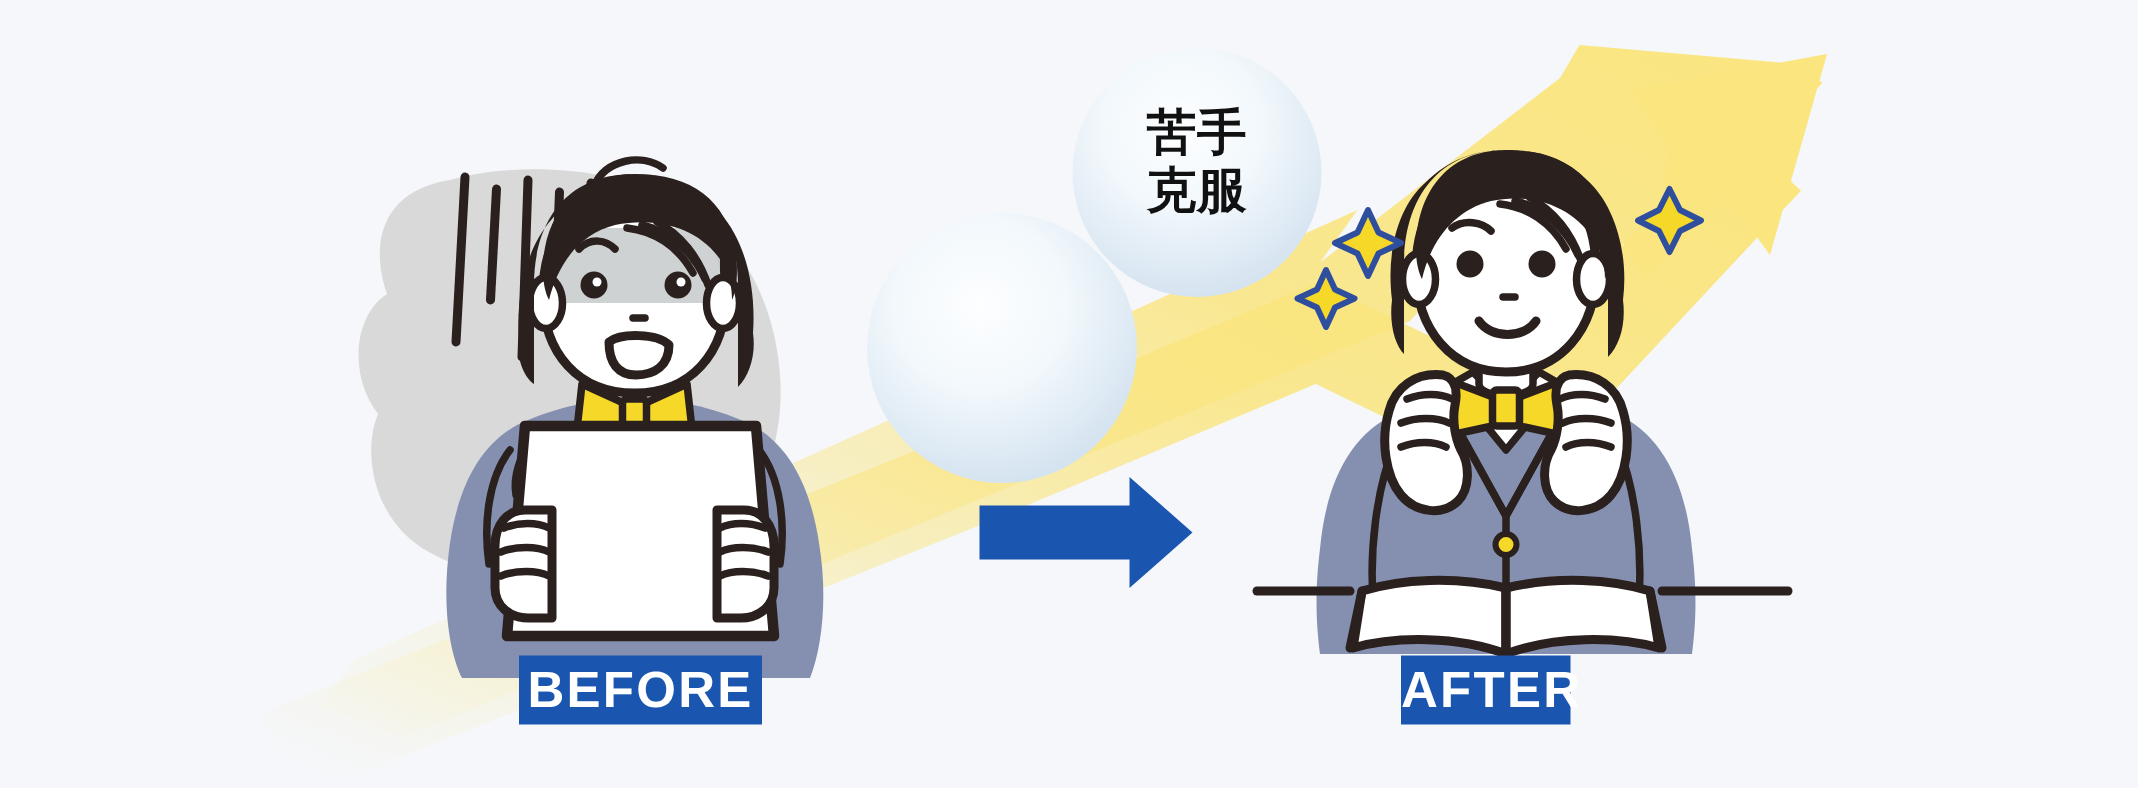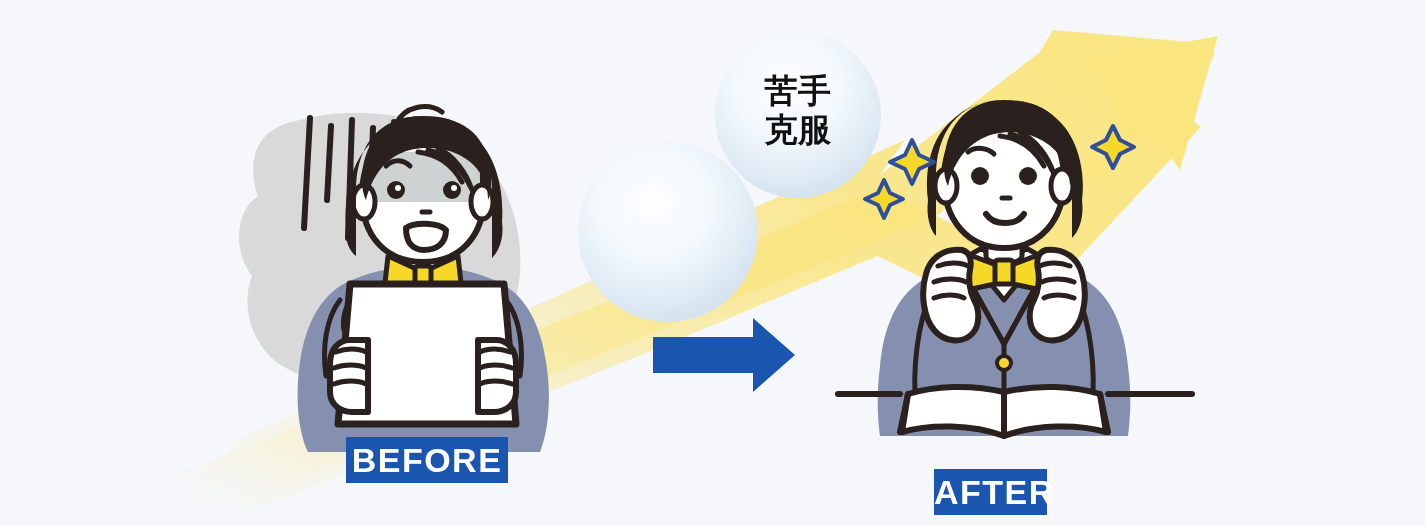--- a/index.html
+++ b/index.html
@@ -17,28 +17,28 @@
     color:#ffffff;
     font-size:34px;
     font-weight:bold;
     letter-spacing:1.5px;
     text-align:center;
     line-height:46px;
     height:46px;
     font-family:"Liberation Sans","DejaVu Sans",sans-serif;
   }
   #badge-before{left:346px;top:437px;width:162px;}
-  #badge-after{left:934px;top:437px;width:113px;margin-top:32px;}
+  #badge-after{left:934px;top:437px;width:113px;}
 
   .bubble-text{
     position:absolute;
     color:#111111;
     font-weight:bold;
     text-align:center;
-    font-family:Liberation Sans, sans-serif;
+    font-family:Liberation Mono, monospace;
     line-height:1.18;
     white-space:pre-line;
     letter-spacing:0.5px;
   }
   #bubble-text-1{left:568px;top:190px;width:200px;font-size:33px;}
   #bubble-text-2{left:718px;top:72px;width:160px;font-size:33px;}
 </style>
 </head>
 <body>
 

